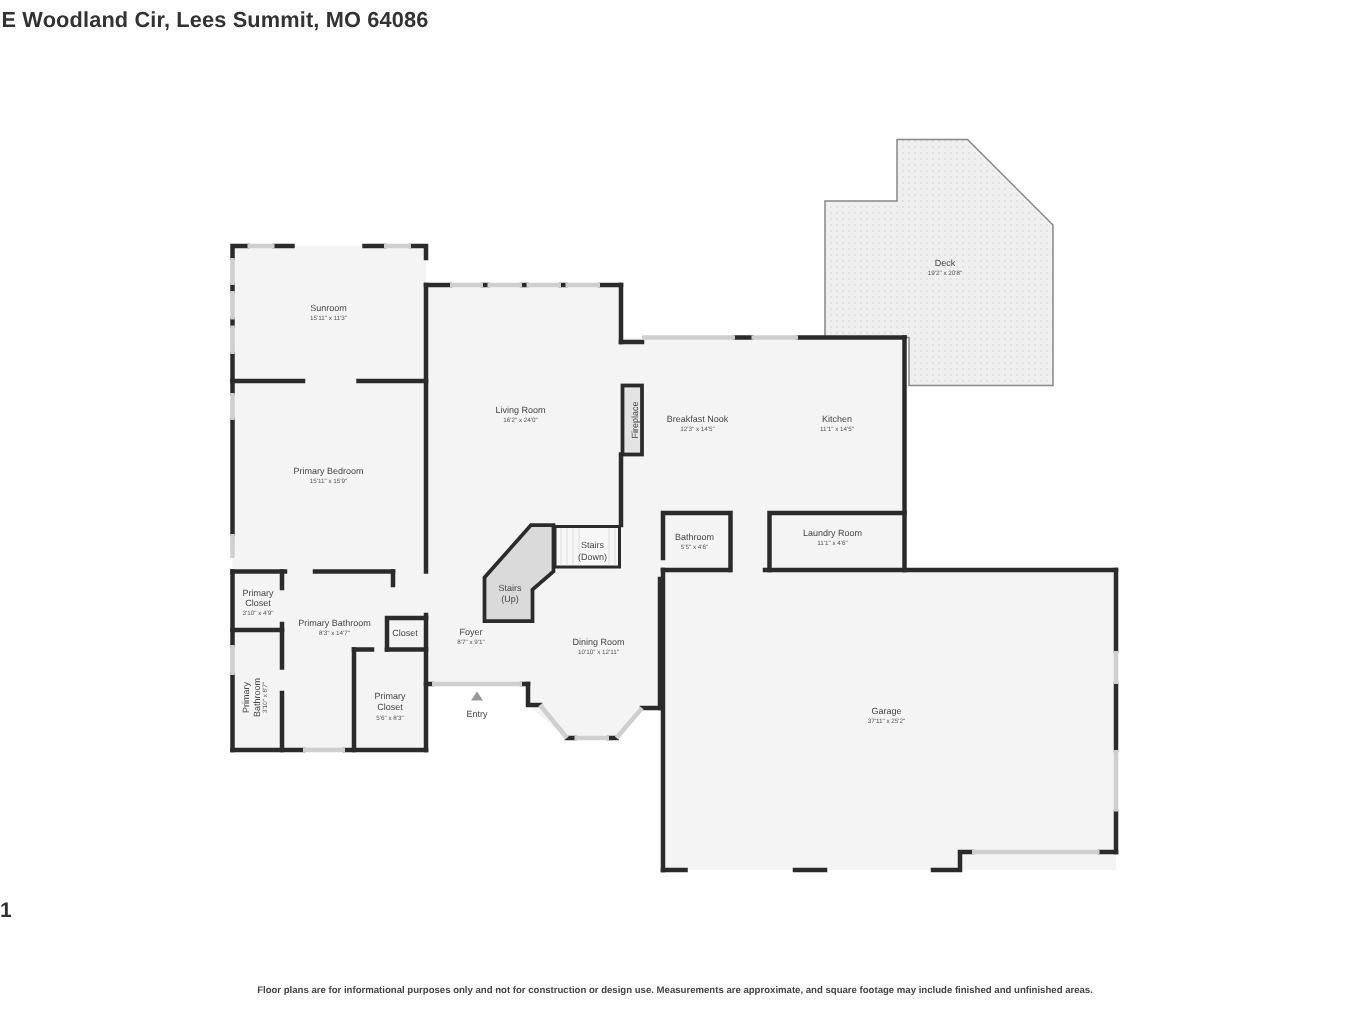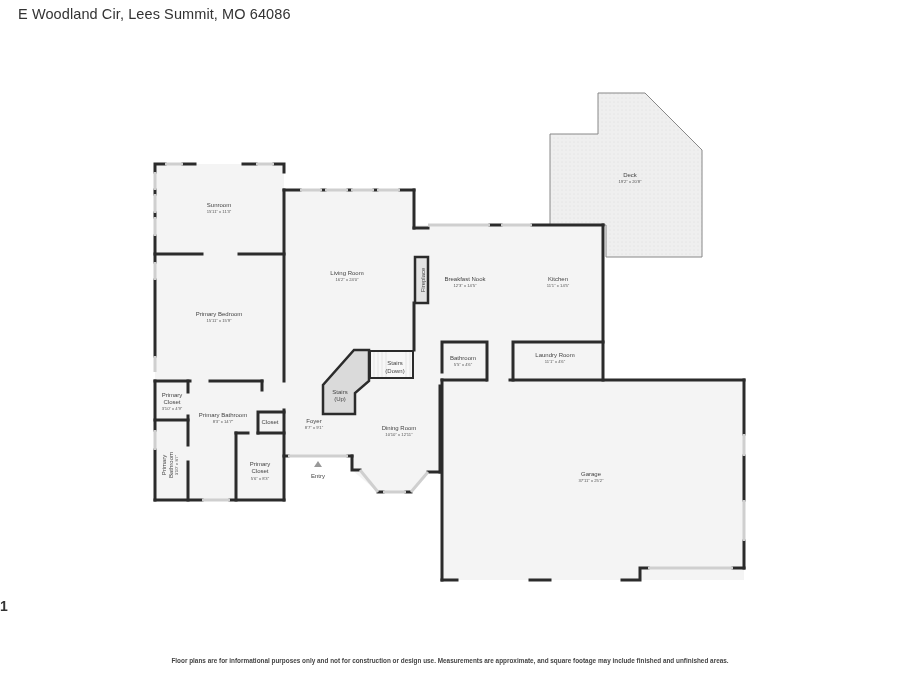--- a/index.html
+++ b/index.html
@@ -1,17 +1,17 @@
 <!DOCTYPE html>
 <html><head>
 <meta charset="utf-8">
 <style>
   html,body{margin:0;padding:0;background:#fff;}
   body{width:900px;height:675px;position:relative;overflow:hidden;font-family:"Liberation Sans",sans-serif;}
-  .addr{position:absolute;left:18px;top:6px;font-size:14.5px;font-weight:normal;color:#333;letter-spacing:0.1px;white-space:nowrap;}
+  .addr{position:absolute;left:1px;top:6px;font-size:14.5px;font-weight:bold;color:#333;letter-spacing:0.1px;white-space:nowrap;}
   .pagenum{position:absolute;left:0px;top:598px;font-size:14px;font-weight:bold;color:#333;}
   .disclaimer{position:absolute;left:0;width:900px;top:657px;text-align:center;font-size:6.4px;font-weight:bold;color:#444;white-space:nowrap;}
   svg.plan{position:absolute;left:0;top:0;}
   .rname{font-family:"Liberation Sans",sans-serif;font-size:6px;fill:#444;text-anchor:middle;}
   .rdim{font-family:"Liberation Sans",sans-serif;font-size:4.2px;fill:#555;text-anchor:middle;}
 </style>
 </head>
 <body>
 
 <div class="addr">E Woodland Cir, Lees Summit, MO 64086</div>

